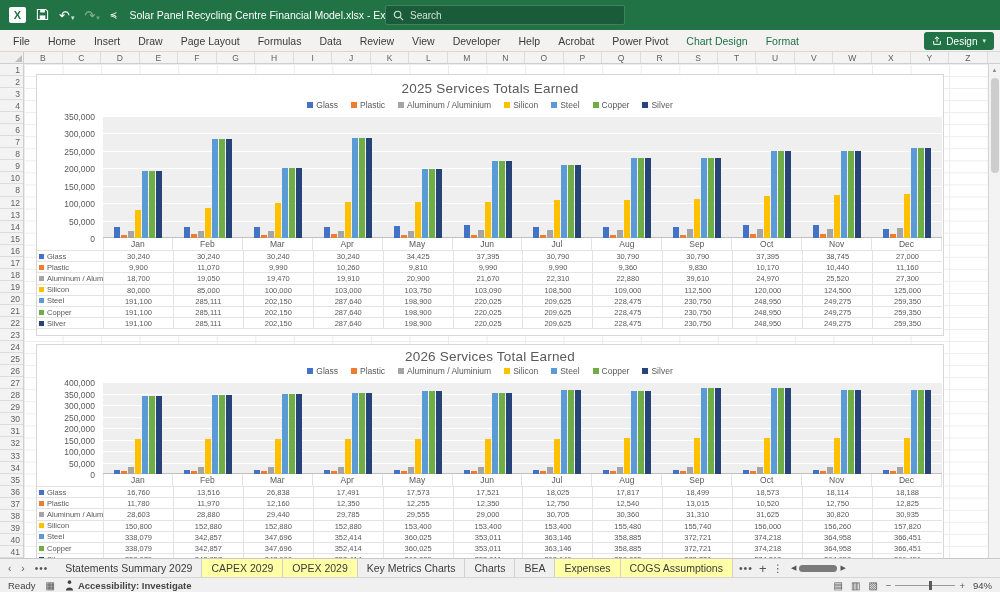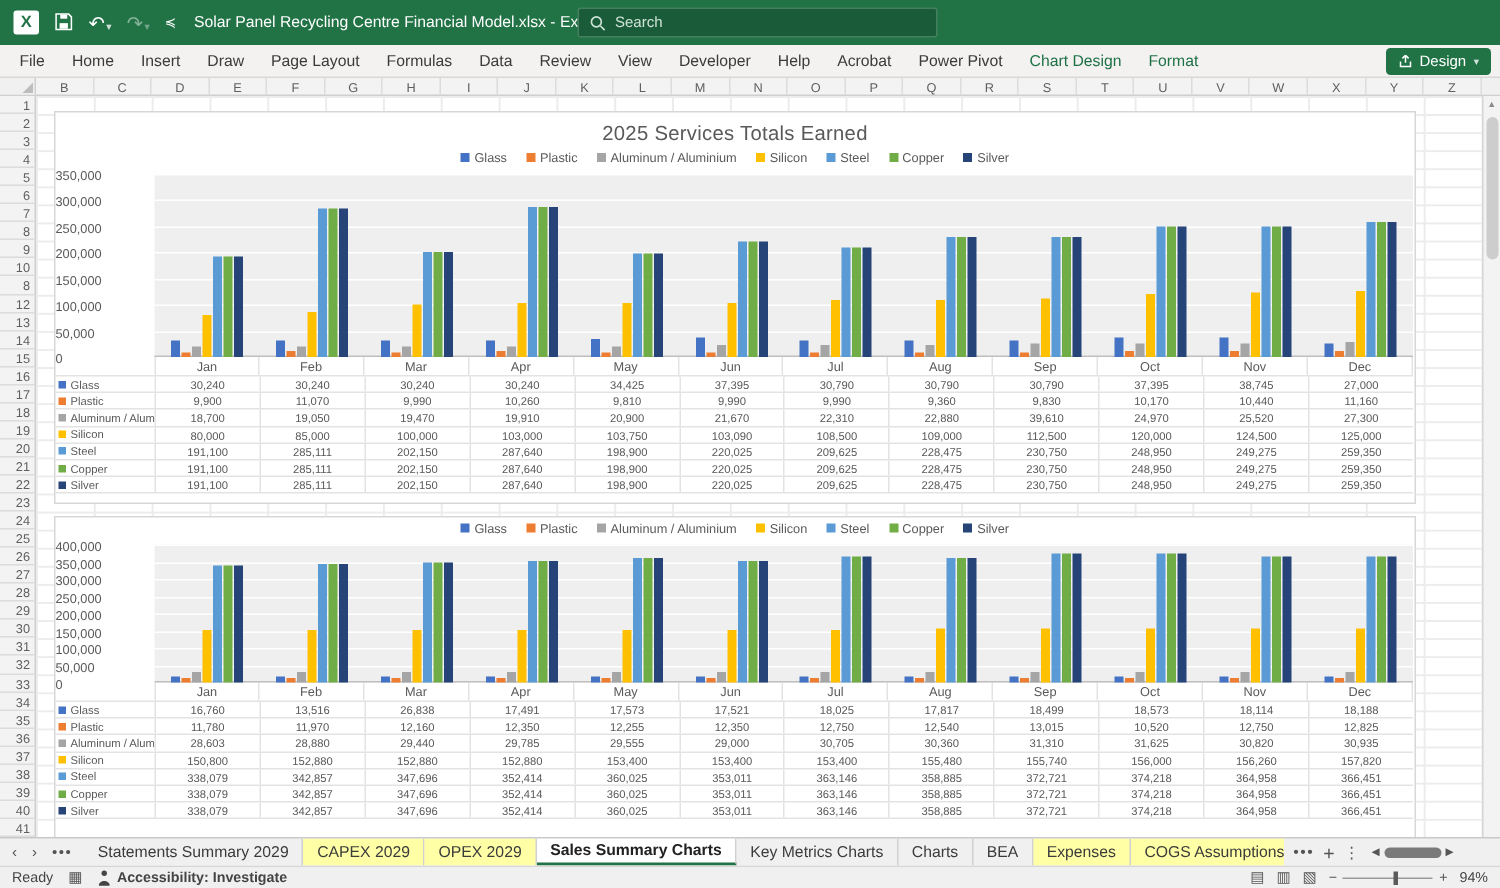--- a/index.html
+++ b/index.html
@@ -48,21 +48,21 @@
   .vscroll .arr { height:12px; text-align:center; font-size:6px; color:#8a8a8a; line-height:12px; }
   .vscroll .thumb { position:absolute; top:14px; left:2px; width:8px; height:95px; background:#cdcdcd; border-radius:4px; }
 
   
   .chartobj { position:absolute; left:12px; width:908px; background:#fff; border:1px solid #d7d7d7; }
   .chart-title { text-align:center; font-size:13.5px; color:#595959; letter-spacing:.2px; }
   .legend { display:flex; justify-content:center; gap:13px; align-items:center; }
   .legitem { display:flex; align-items:center; gap:3px; font-size:8.5px; color:#595959; white-space:nowrap; }
   .legitem .sw { width:6px; height:6px; flex:0 0 auto; }
   .chart-body { position:relative; margin-left:66px; width:839px; }
-  .ylabel { position:absolute; left:-66px; width:58px; text-align:left; font-size:8.5px; color:#595959; }
+  .ylabel { position:absolute; left:-66px; width:58px; text-align:right; font-size:8.5px; color:#595959; }
   .plot { position:relative; width:100%; height:100%; background:#efefef; display:flex; }
   .gridline { position:absolute; left:0; right:0; height:1px; background:#ffffff; }
   .axisline { position:absolute; left:0; right:0; bottom:0; height:1px; background:#bfbfbf; }
   .mgroup { flex:1 1 0; display:flex; align-items:flex-end; justify-content:center; gap:1px; height:100%; position:relative; z-index:1; }
   .bar { width:6px; flex:0 0 auto; }
   .xaxis { margin-left:66px; width:839px; display:grid; grid-template-columns:repeat(12,1fr); }
   .xaxis .xc { text-align:center; font-size:8.5px; color:#595959; line-height:12px; border-right:1px solid #e3e3e3; }
   .xaxis .xc:first-child { border-left:1px solid #e3e3e3; }
   .dtable { width:905px; border-top:1px solid #e3e3e3; }
   .drow { display:grid; grid-template-columns:66px repeat(12,1fr); height:11.2px; border-bottom:1px solid #e3e3e3; }
@@ -520,20 +520,21 @@
             <div class="dval">209,625</div>
             <div class="dval">228,475</div>
             <div class="dval">230,750</div>
             <div class="dval">248,950</div>
             <div class="dval">249,275</div>
             <div class="dval">259,350</div>
           </div>
         </div>
       </div>
     <div class="chartobj" style="top:280px; height:248px;">
+        <div class="chart-title" style="margin-top: 4px;">2026 Services Total Earned</div>
         <div class="legend" style="margin-top: 2px;">
           <span class="legitem">
             <span class="sw" style="background: rgb(68, 114, 196);"></span>
             <span>Glass</span>
           </span>
           <span class="legitem">
             <span class="sw" style="background: rgb(237, 125, 49);"></span>
             <span>Plastic</span>
           </span>
           <span class="legitem">
@@ -840,21 +841,20 @@
 <div class="tabbar">
   <div class="tabnav">
     <span>‹</span>
     <span>›</span>
     <span style="letter-spacing:1px;">•••</span>
   </div>
   <div style="display:flex; align-items:stretch; overflow:hidden; max-width:800px;" id="sheet-tabs">
       <div class="sheettab ">Statements Summary 2029</div>
       <div class="sheettab yellow">CAPEX 2029</div>
       <div class="sheettab yellow">OPEX 2029</div>
-      <div class="sheettab active">Sales Summary Charts</div>
       <div class="sheettab ">Key Metrics Charts</div>
       <div class="sheettab ">Charts</div>
       <div class="sheettab ">BEA</div>
       <div class="sheettab yellow">Expenses</div>
       <div class="sheettab yellow">COGS Assumptions</div>
     </div>
   <div class="tab-controls">
     <span style="letter-spacing:1px;">•••</span>
     <span style="font-size:13px;">+</span>
     <span>⋮</span>

